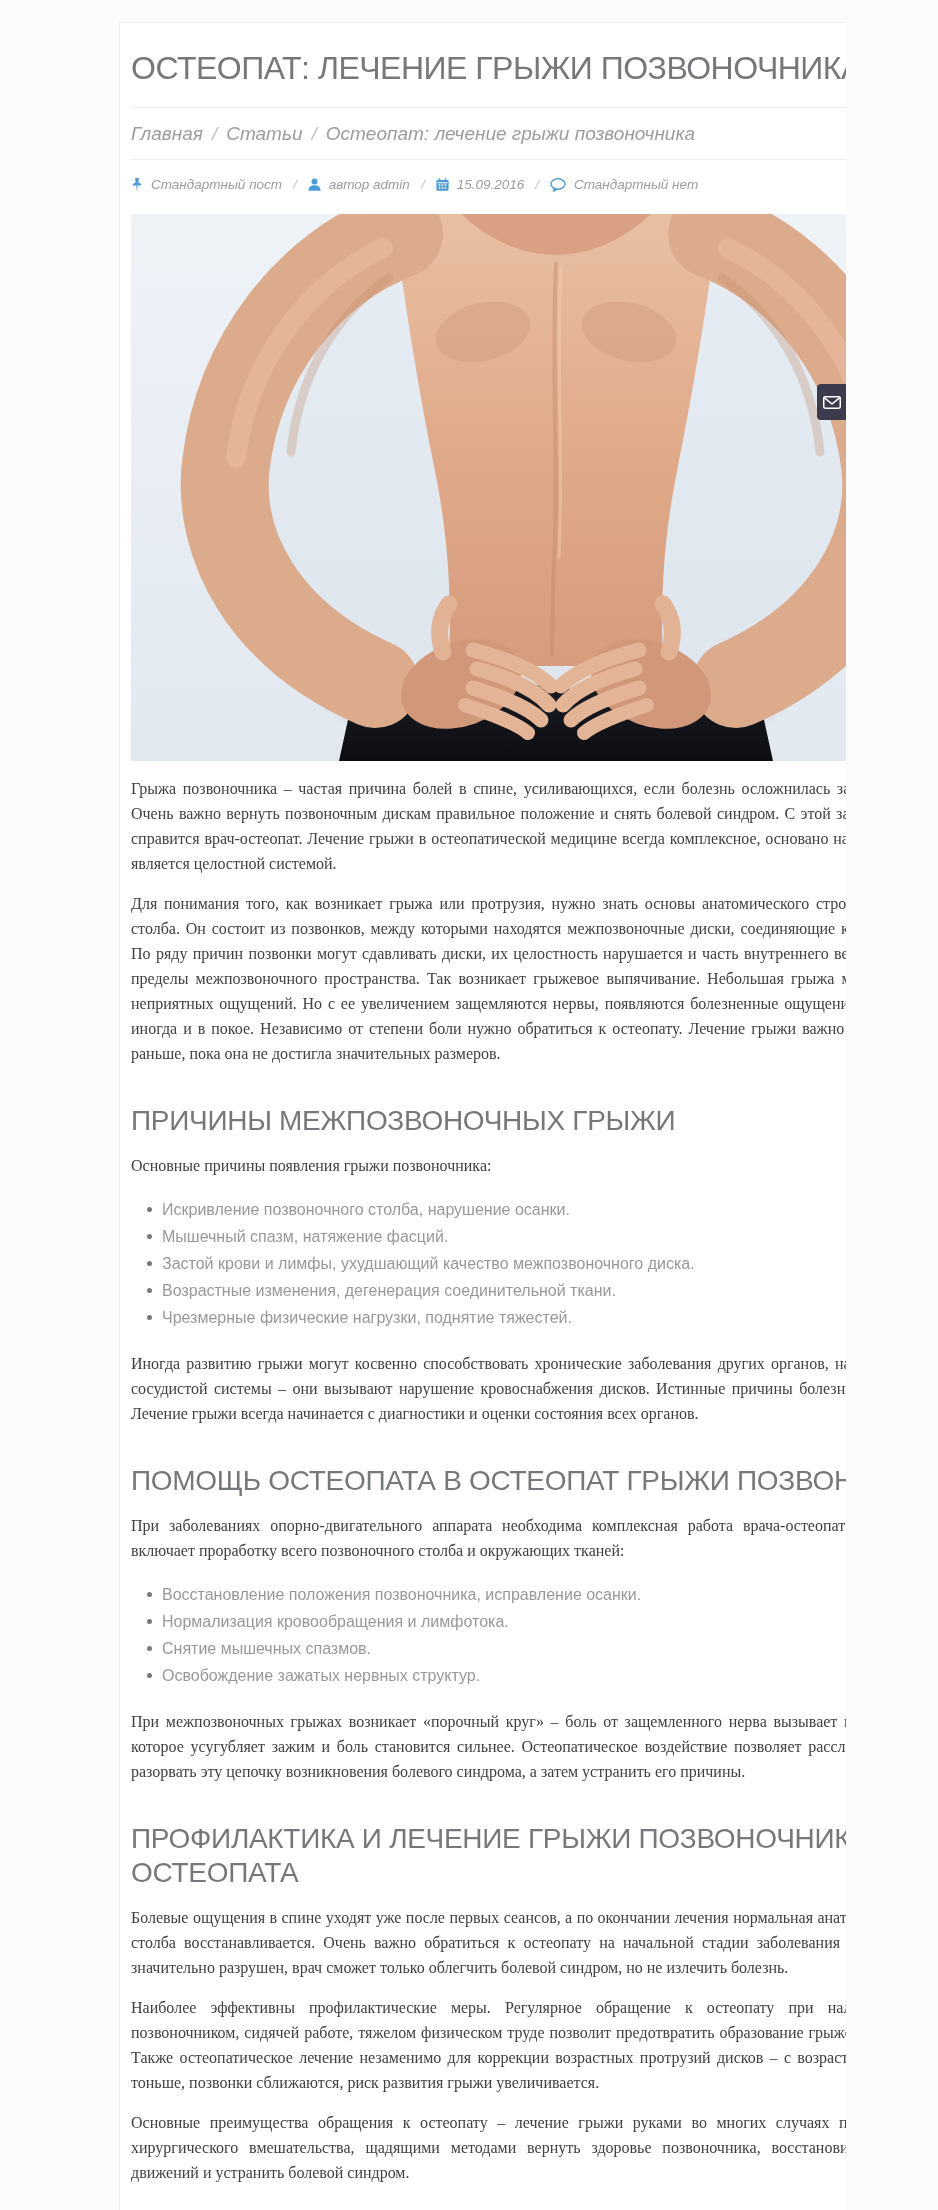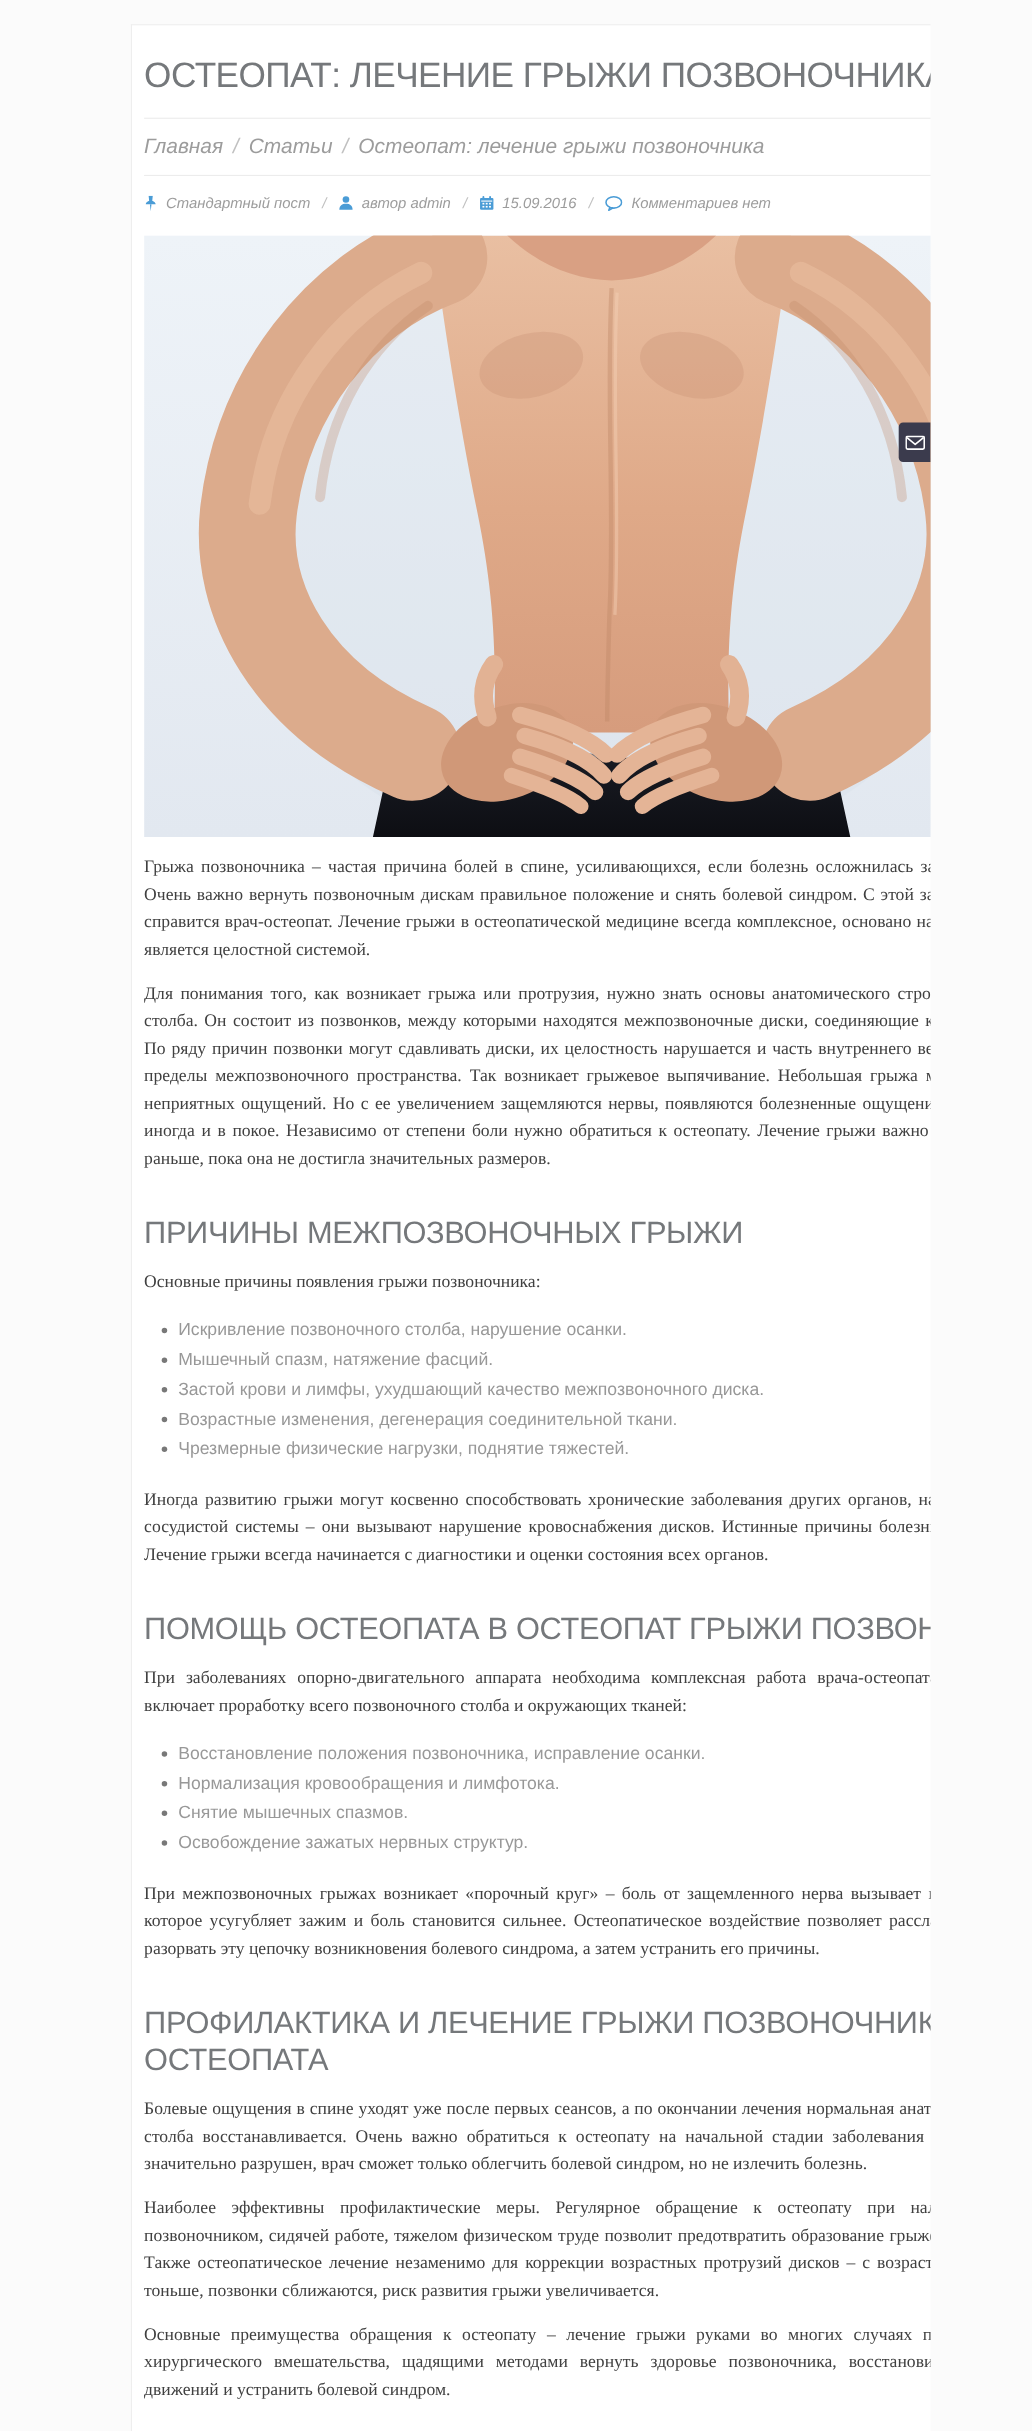--- a/index.html
+++ b/index.html
@@ -108,21 +108,21 @@
             </g>
           </svg>
         <span class="meta-text">15.09.2016</span>
       </span>
       <span class="sep">/</span>
       <span class="meta-item">
         <svg width="16" height="14" viewBox="0 0 16 14" aria-hidden="true">
             <ellipse cx="8" cy="6" rx="7.1" ry="5.2" fill="none" stroke="#4a9cd6" stroke-width="1.4"></ellipse>
             <path d="M4.6,10.2 L3.4,13.2 L7.4,10.9" fill="none" stroke="#4a9cd6" stroke-width="1.4" stroke-linejoin="round"></path>
           </svg>
-        <a>Комментариев нет</a>
+        <a>Стандартный нет</a>
       </span>
     </div>
 
     <figure class="featured">
       <svg width="849" height="547" viewBox="0 0 849 547" preserveAspectRatio="none" role="img">
         <defs>
           <linearGradient id="bgGrad" x1="0" y1="0" x2="0" y2="1">
             <stop offset="0" stop-color="#eef3f8"></stop>
             <stop offset="1" stop-color="#e2e8f0"></stop>
           </linearGradient>

